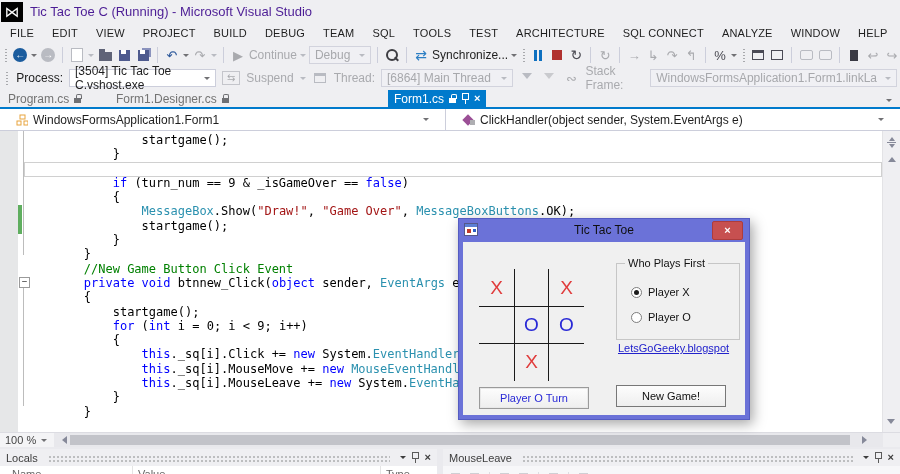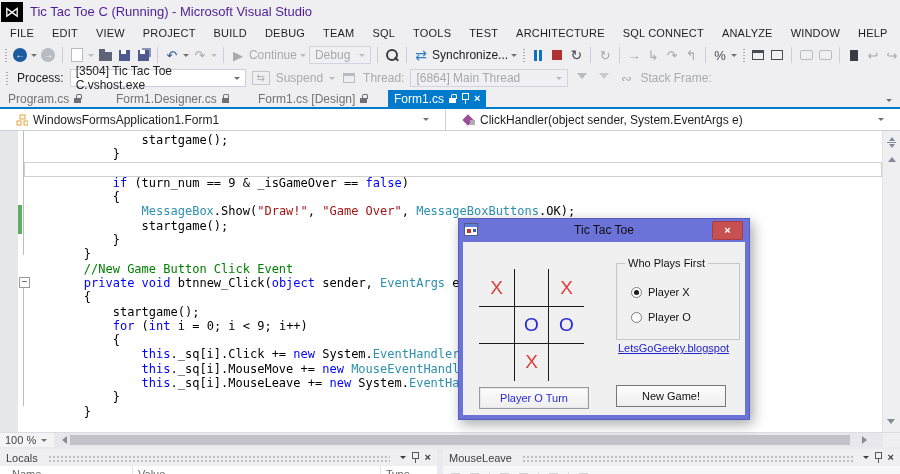--- a/index.html
+++ b/index.html
@@ -286,34 +286,35 @@
       <span class="caret dis"></span>
   </div>
   <div class="tbi">
       <span class="funnel"></span>
     </div>
   <div class="tbi">
       <span class="funnel" style="border-top-color:#c9cace"></span>
     </div>
   <div class="tbi dim">∾</div>
   <span class="lbl dim">Stack Frame:</span>
+  <div class="combo disabled" style="flex:1;margin-right:3px">
+    <span>WindowsFormsApplication1.Form1.linkLa</span>
+      <span class="sp"></span>
+      <span class="caret dis"></span>
+  </div>
 </div>
 
 <div class="tabstrip">
   <div class="caret tab-list-caret"></div>
 <div class="tab" style="left: 2px;">
       <span>Program.cs</span>
       <span class="lock-icon"></span>
     </div>
     <div class="tab" style="left: 110px;">
       <span>Form1.Designer.cs</span>
-      <span class="lock-icon"></span>
-    </div>
-    <div class="tab" style="left: 252px;">
-      <span>Form1.cs [Design]</span>
       <span class="lock-icon"></span>
     </div>
     <div class="tab active" style="left: 388px;">
       <span>Form1.cs</span>
       <span class="lock-icon white"></span>
       <span class="pin-icon">
         <b></b>
         <i></i>
       </span>
       <span class="close-icon">×</span>

